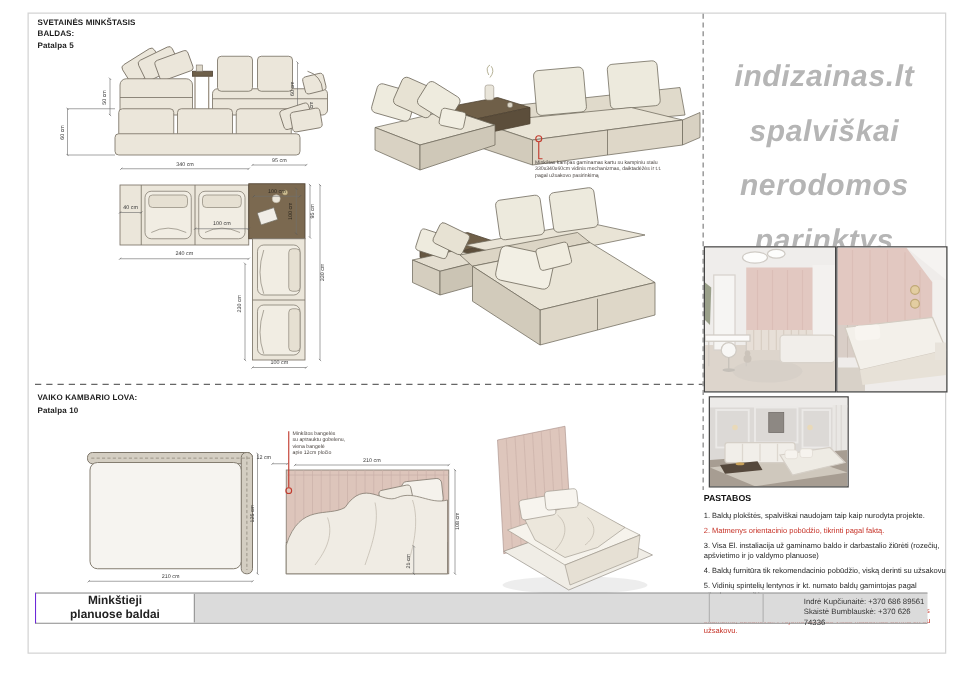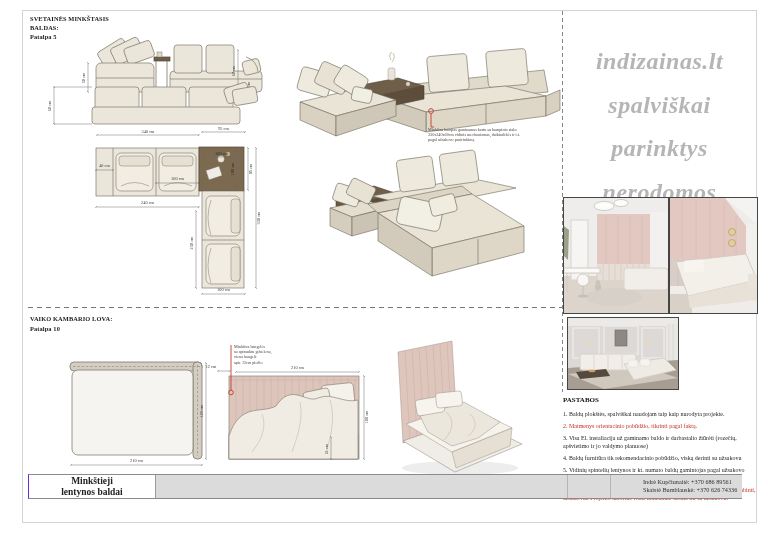--- a/index.html
+++ b/index.html
@@ -1,17 +1,17 @@
 <!DOCTYPE html>
 <html><head>
 <meta charset="utf-8">
 <style>
   html,body{margin:0;padding:0;background:#ffffff;}
   body{font-family:"Liberation Sans",sans-serif;}
-  #sheet{position:relative;width:768px;height:528px;background:#fff;overflow:hidden;font-family:Liberation Serif, serif;}
+  #sheet{position:relative;width:768px;height:528px;background:#fff;overflow:hidden;}
   .abs{position:absolute;}
   #drawings{position:absolute;left:0;top:0;pointer-events:none;}
 
   .sec-title{font-size:6.4px;font-weight:700;color:#1b1b1b;line-height:1.35;letter-spacing:.1px;}
   .sec-title .room{margin-top:1px;}
 
   .watermark{left:563px;top:40px;width:193px;text-align:center;
     font-size:24px;font-style:italic;font-weight:700;color:#b5b5b5;line-height:1.82;letter-spacing:.5px;}
 
   .photo{position:absolute;border:1px solid #454545;overflow:hidden;background:#eceae7;}
@@ -297,22 +297,22 @@
     <div class="room">Patalpa 5</div>
   </div>
   <div class="abs sec-title" style="left:30px;top:315px;">
     <div>VAIKO KAMBARIO LOVA:</div>
     <div class="room">Patalpa 10</div>
   </div>
 
   <div class="abs watermark">
     <div>indizainas.lt</div>
     <div>spalviškai</div>
+    <div>nerodomos</div>
     <div>parinktys</div>
-    <div>nerodomos</div>
   </div>
 
   <div class="photo" style="left:563px;top:197px;width:104px;height:115px;">
     <svg width="104" height="115" viewBox="0 0 104 115">
       <rect width="104" height="115" fill="#efedeb"></rect>
       <rect y="78" width="104" height="37" fill="#ddd5cc"></rect>
       <rect x="86" y="14" width="18" height="70" fill="#f3f1ef"></rect>
       <rect x="33" y="16" width="53" height="64" fill="#e2c8c1"></rect>
       <g stroke="#d8b9b1" stroke-width="1" opacity=".6">
         <line x1="42" y1="18" x2="42" y2="66"></line>
@@ -413,21 +413,21 @@
     <p class="note red">2. Matmenys orientacinio pobūdžio, tikrinti pagal faktą.</p>
     <p class="note">3. Visa El. instaliacija už gaminamo baldo ir darbastalio žiūrėti (rozečių, apšvietimo ir jo valdymo planuose)</p>
     <p class="note">4. Baldų furnitūra tik rekomendacinio pobūdžio, viską derinti su užsakovu</p>
     <p class="note">5. Vidinių spintelių lentynos ir kt. numato baldų gamintojas pagal užsakovo poreikį.</p>
     <p class="note red">6. Projekte nevykdoma autorinė projekto priežiūra, kilus klausimams skambinti, užsakovui. Projekto autorius visus klausimus derina tik su užsakovu.</p>
   </div>
 
   <div class="abs tblock">
     <div class="tb-left">
       <div>Minkštieji</div>
-      <div>lentynos baldai</div>
+      <div>planuose baldai</div>
     </div>
     <div class="tb-gray">
       <i class="vline" style="left:411px;"></i>
       <i class="vline" style="left:454px;"></i>
       <div class="tb-contact">
         <div>Indrė Kupčiunaitė: +370 686 89561</div>
         <div>Skaistė Bumblauskė: +370 626 74336</div>
       </div>
     </div>
   </div>

